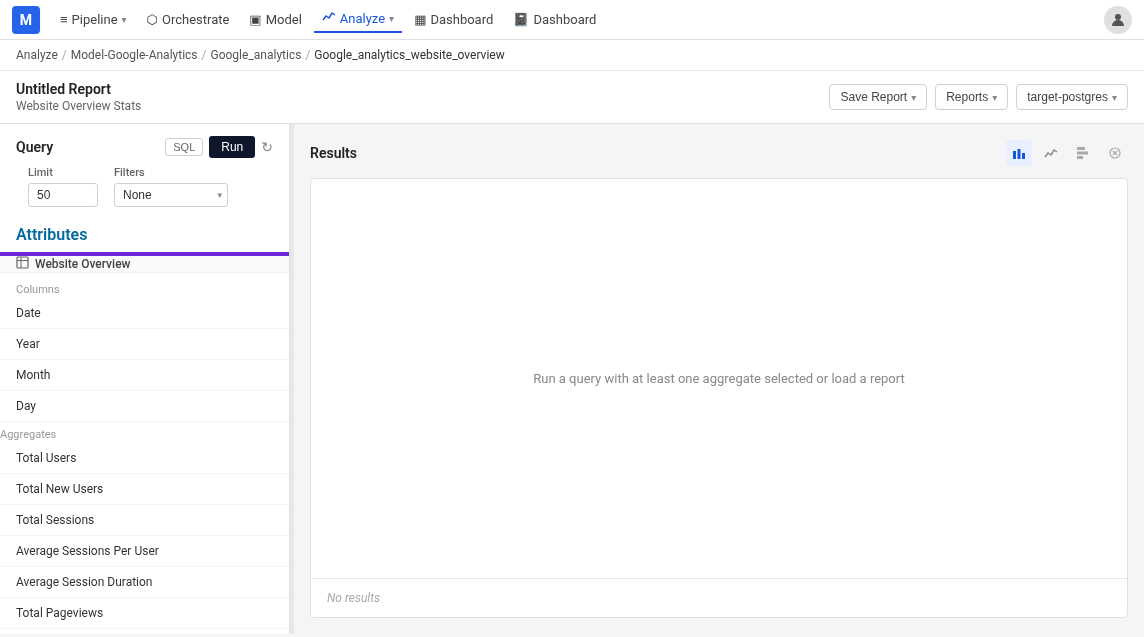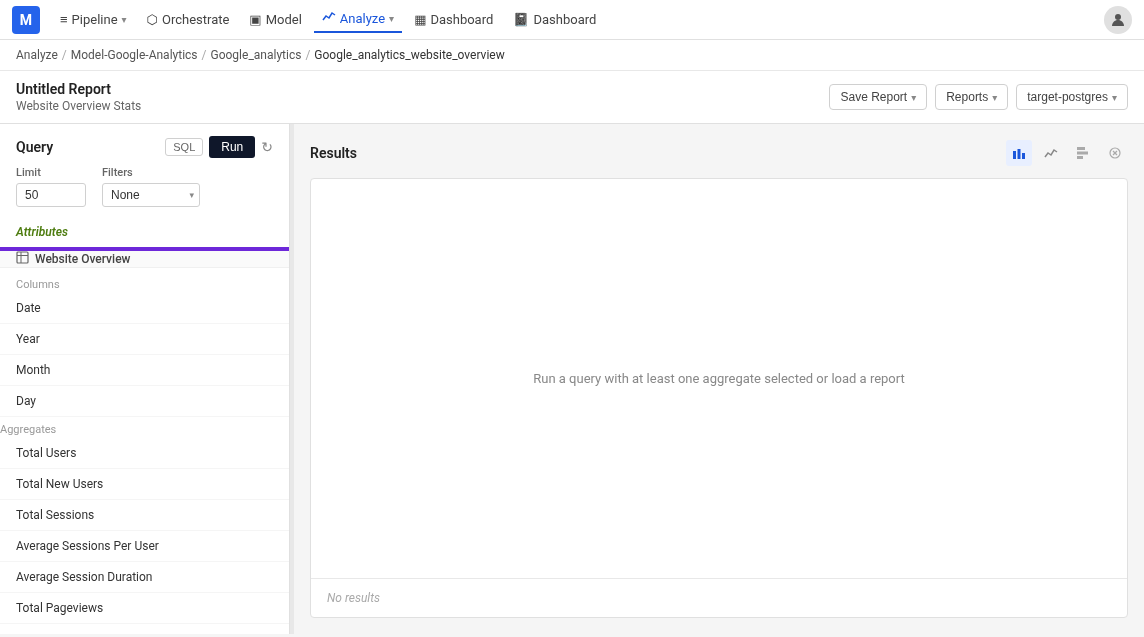--- a/index.html
+++ b/index.html
@@ -163,62 +163,61 @@
     }
     .refresh-icon {
       color: #888;
       cursor: pointer;
       font-size: 14px;
     }
 
     .query-controls {
       display: flex;
       gap: 16px;
-      padding: 0 16px 10px;
+      padding: 0 28px 10px;
     }
     .control-group { display: flex; flex-direction: column; gap: 4px; }
     .control-label { font-size: 11px; color: #666; font-weight: 500; }
     .control-input {
       border: 1px solid #d0d0d0;
       border-radius: 3px;
       padding: 4px 8px;
       font-size: 12px;
       color: #333;
       width: 70px;
       background: #fff;
     }
     .control-select {
       border: 1px solid #d0d0d0;
       border-radius: 3px;
       padding: 4px 8px;
       font-size: 12px;
       color: #333;
-      width: 98px;
+      width: 114px;
       background: #fff;
       appearance: none;
       cursor: pointer;
     }
     .select-wrapper { position: relative; }
     .select-arrow {
       position: absolute;
       right: 6px;
       top: 50%;
       transform: translateY(-50%);
       font-size: 9px;
       color: #888;
       pointer-events: none;
     }
 
     .attributes-section { padding: 4px 0; }
     .attributes-title {
-      font-size: 12px;
+      font-size: 16px;
       font-weight: 600;
-      color: #4d7c0f;
+      color: #0369a1;
       padding: 4px 16px 8px;
-      font-style: italic;
     }
 
     .attr-group-header {
       display: flex;
       align-items: center;
       gap: 6px;
       padding: 0 16px;
       background: #fafafa;
       border-top: 4px solid #6d28d9;
       border-bottom: 1px solid #f0f0f0;

